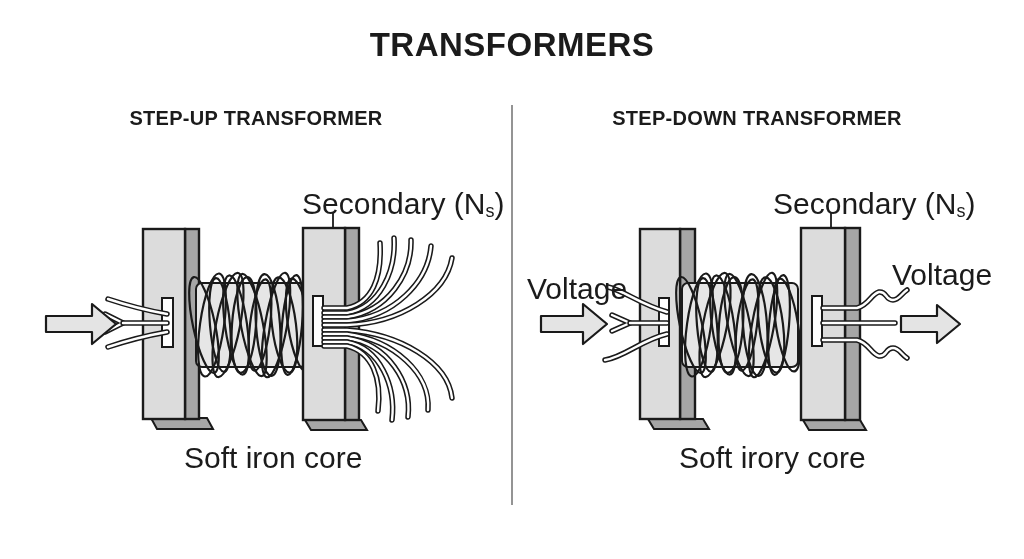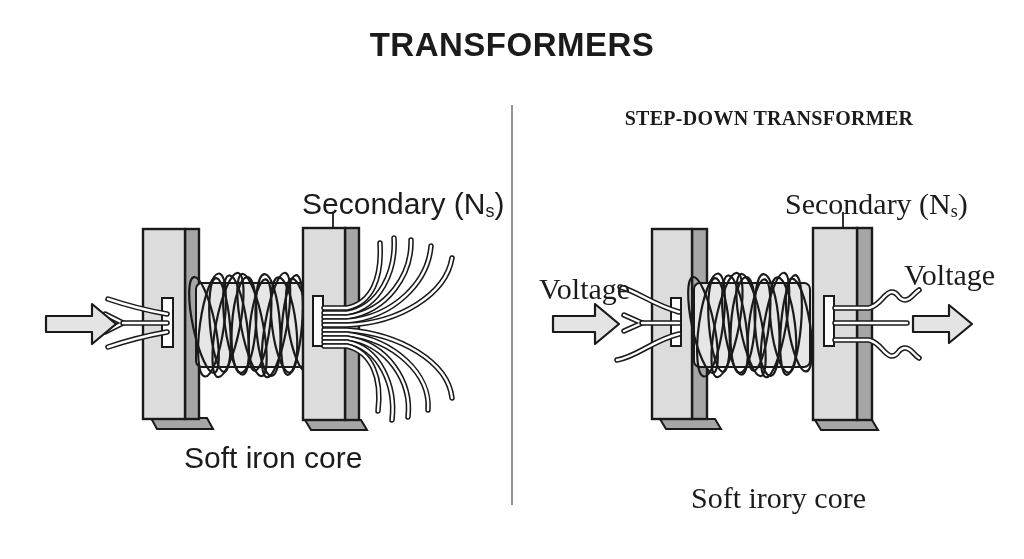--- a/index.html
+++ b/index.html
@@ -7,32 +7,32 @@
     --plate_face:#dcdcdc; --plate_side:#a6a6a6; --coil_body:#e6e6e6;
     --arrow_fill:#e4e4e4; --divider:#949494;
   }
   html,body{margin:0;padding:0;background:var(--background);}
   .page{position:relative;width:1024px;height:559px;background:var(--background);
         font-family:"Liberation Sans","DejaVu Sans",sans-serif;color:var(--text);overflow:hidden;}
   .main-title{position:absolute;top:26px;left:0;width:100%;text-align:center;margin:0;
         font-size:33px;font-weight:700;letter-spacing:.5px;color:var(--text);}
   .divider{position:absolute;left:511px;top:105px;width:2px;height:400px;background:var(--divider);}
   .panel{position:absolute;top:0;width:512px;height:559px;}
-  .panel-left{left:0;} .panel-right{left:513px;font-family:Liberation Serif, serif;}
+  .panel-left{left:0;} .panel-right{left:501px;}
   .panel-heading{position:absolute;top:107px;left:0;width:100%;margin:0;text-align:center;
         font-size:20px;font-weight:700;letter-spacing:.3px;color:var(--text);}
   .label{position:absolute;font-size:30px;line-height:1.2;color:var(--text);white-space:nowrap;}
   .label sub{font-size:.6em;vertical-align:-0.15em;}
   .su-primary{left:20px;top:263px;}
   .su-secondary{left:302px;top:186px;}
   .su-core{left:184px;top:440px;text-align:center;}
   .sd-voltage-in{left:26px;top:271px;}
   .sd-voltage-out{left:391px;top:257px;}
   .sd-secondary{left:272px;top:186px;}
-  .sd-core{left:178px;top:440px;margin-top:40px;}
+  .sd-core{left:178px;top:440px;}
   svg.diagram{position:absolute;inset:0;width:512px;height:559px;pointer-events:none;}
   .plate-face{fill:var(--plate_face);stroke:var(--outline);stroke-width:2.4;}
   .plate-side{fill:var(--plate_side);stroke:var(--outline);stroke-width:2.4;}
   .plate-foot{fill:var(--plate_side);stroke:var(--outline);stroke-width:2;}
   .coil-body{fill:var(--coil_body);stroke:var(--outline);stroke-width:2;}
   .coil-loop{fill:none;stroke:var(--outline);stroke-width:2.2;}
   .slot{fill:#ffffff;stroke:var(--outline);stroke-width:2;}
   .wire-outer{fill:none;stroke:var(--outline);stroke-width:5.5;stroke-linecap:round;}
   .wire-inner{fill:none;stroke:#ffffff;stroke-width:2.4;stroke-linecap:round;}
   .block-arrow{fill:var(--arrow_fill);stroke:var(--outline);stroke-width:2.2;stroke-linejoin:round;}
@@ -40,20 +40,21 @@
 </style>
 </head>
 <body>
 
 <div class="page">
 
   <h1 class="main-title">TRANSFORMERS</h1>
   <div class="divider"></div>
 
   <section class="panel panel-left">
+    <h2 class="panel-heading">STEP-UP TRANSFORMER</h2>
 
     <svg class="diagram" viewBox="0 0 512 559">
 
       <line class="leader" x1="333" y1="212" x2="333" y2="228"></line>
 
       <g>
         <polygon class="plate-foot" points="151,418 207,418 213,429 157,429"></polygon>
         <rect class="plate-side" x="185" y="229" width="14" height="190"></rect>
         <rect class="plate-face" x="143" y="229" width="42" height="190"></rect>
       </g>

